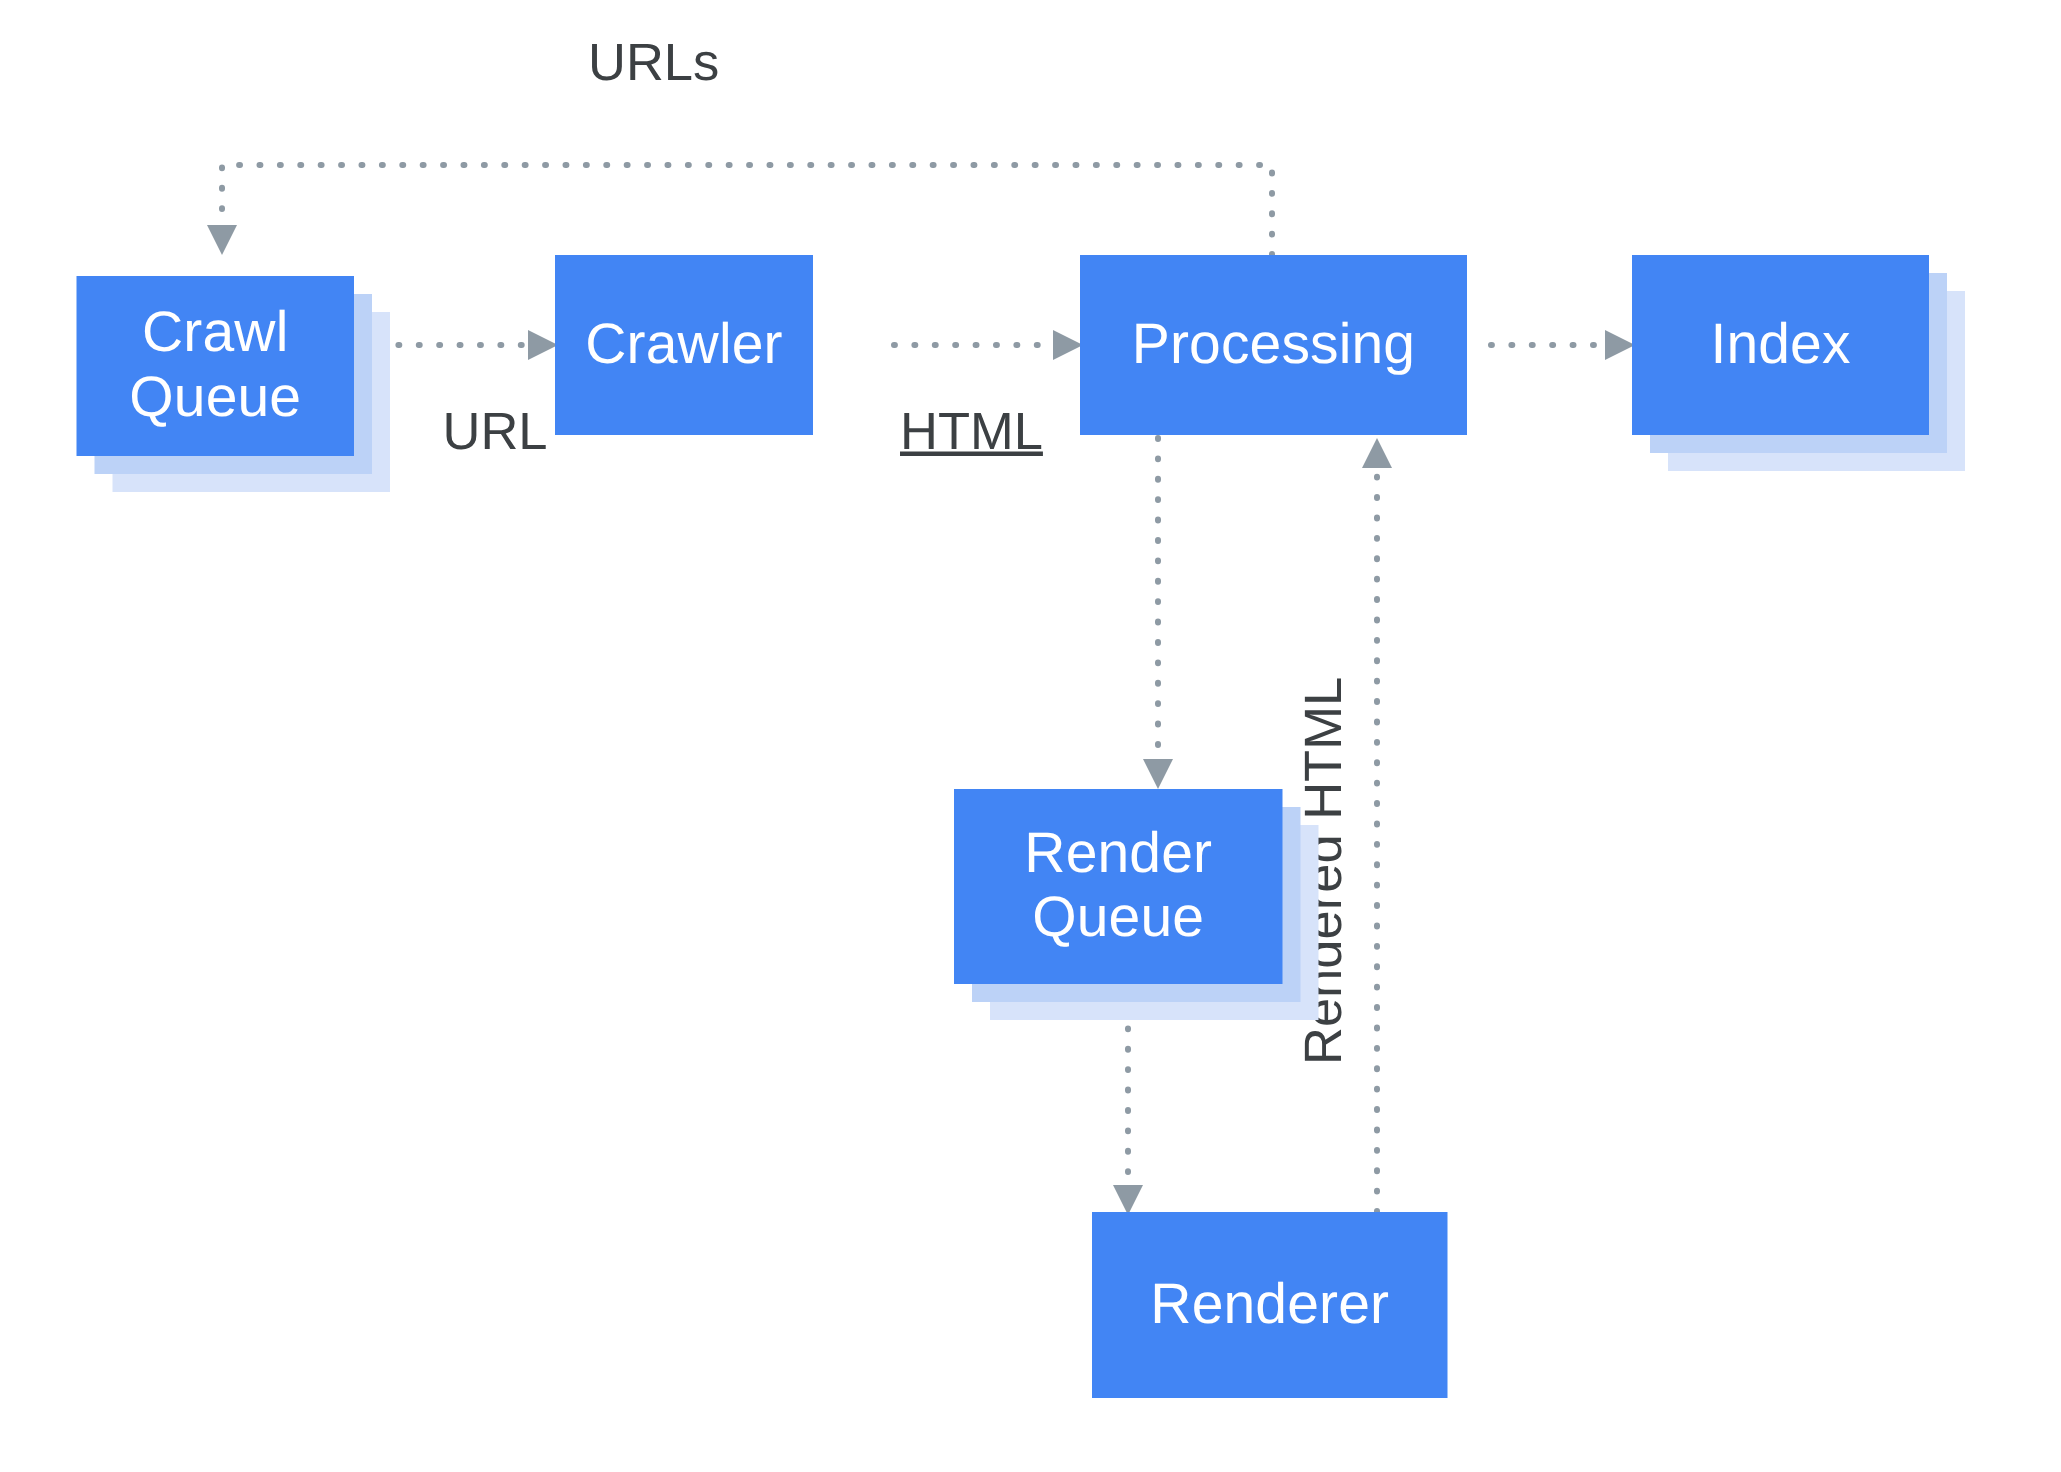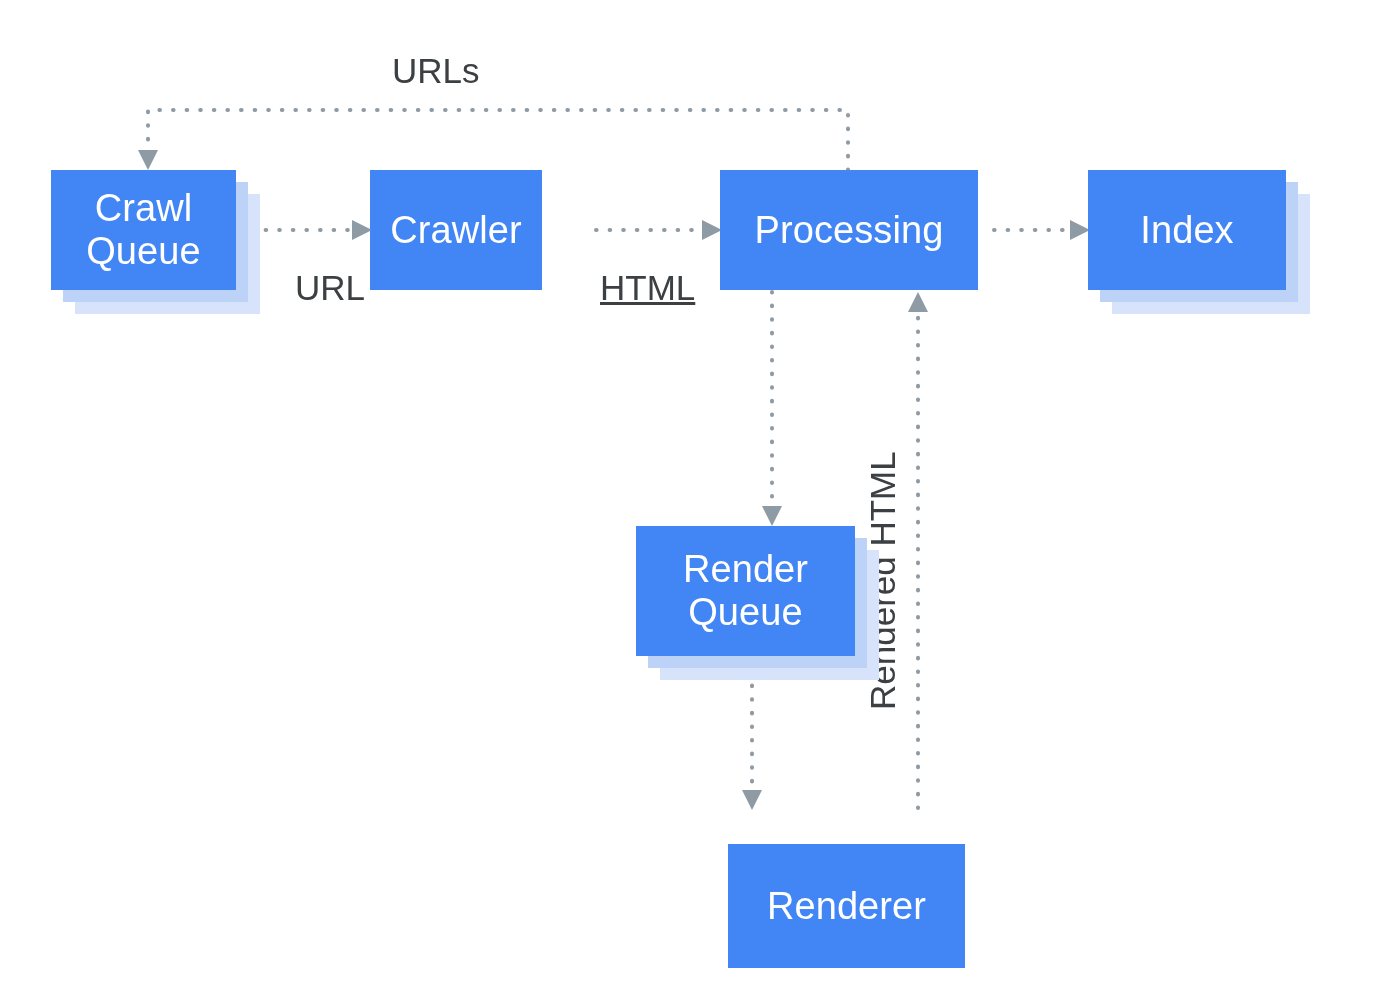--- a/index.html
+++ b/index.html
@@ -118,29 +118,29 @@
       <line x1="752" y1="672" x2="752" y2="790" stroke="#8e9aa4" stroke-width="4" stroke-linecap="round" stroke-dasharray="0.6 13"></line>
       <path d="M742,790 L762,790 L752,810 Z" fill="#8e9aa4"></path>
     </g>
 
     <g>
       <line x1="918" y1="808" x2="918" y2="312" stroke="#8e9aa4" stroke-width="4" stroke-linecap="round" stroke-dasharray="0.6 13"></line>
       <path d="M908,312 L928,312 L918,292 Z" fill="#8e9aa4"></path>
     </g>
   </svg>
 
-  <div class="edge-label" style="left:392px; top:53px;text-align:center;">URLs</div>
+  <div class="edge-label" style="left:392px; top:24px;text-align:center;">URLs</div>
 
   <div class="edge-label" style="left:275px; top:270px;margin-left:20px;">URL</div>
 
   <div class="edge-label" style="left:600px; top:270px;text-decoration:underline;">HTML</div>
 
   <div class="edge-label vertical" style="left:865px; top:710px;">Rendered HTML</div>
 
-  <div class="node" style="left:51px; top:170px; width:185px; height:120px;">
+  <div class="node" style="left:51px; top:184px; width:185px; height:120px;">
     <div class="shadow2"></div>
     <div class="shadow1"></div>
     <div class="face">
       <span class="label">Crawl
 Queue</span>
     </div>
   </div>
 
   <div class="node" style="left:370px; top:170px; width:172px; height:120px;">
     <div class="face">
@@ -164,19 +164,19 @@
 
   <div class="node" style="left:636px; top:526px; width:219px; height:130px;">
     <div class="shadow2"></div>
     <div class="shadow1"></div>
     <div class="face">
       <span class="label">Render
 Queue</span>
     </div>
   </div>
 
-  <div class="node" style="left:728px; top:808px; width:237px; height:124px;margin-top:36px;">
+  <div class="node" style="left:728px; top:808px; width:237px; height:124px;">
     <div class="face">
       <span class="label">Renderer</span>
     </div>
   </div>
 
 </div>
 
 </body></html>

